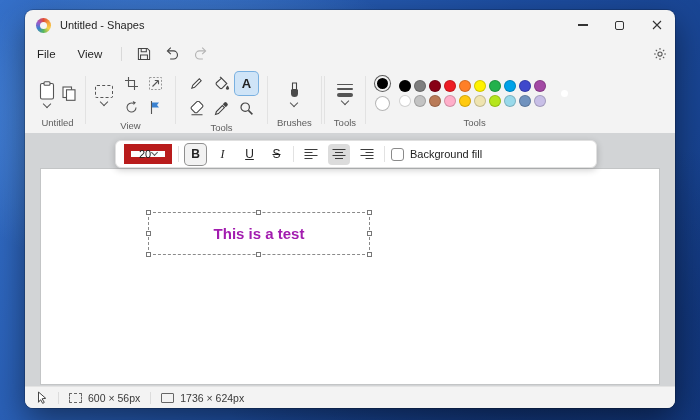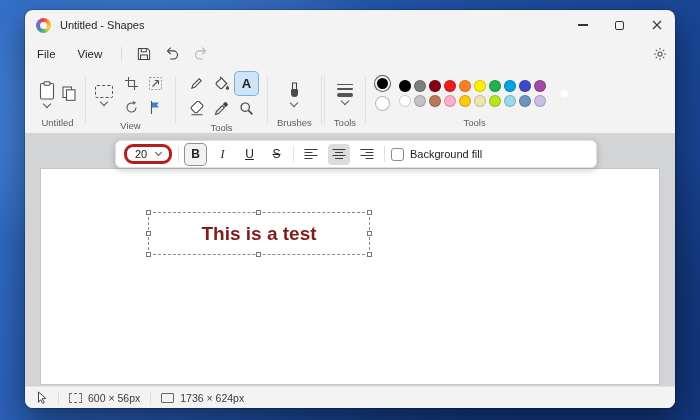--- a/index.html
+++ b/index.html
@@ -65,40 +65,40 @@
   .wheel:after{content:"";position:absolute;inset:6px;background:#fff;border-radius:50%;}
 
   
   .workspace{flex:1;position:relative;background:#d2d4d6;}
   .textbar{position:absolute;left:90px;top:7px;width:482px;height:28px;background:#fff;
     border:1px solid #e0e0e0;border-radius:6px;box-shadow:0 2px 7px rgba(0,0,0,.2);
     display:flex;align-items:center;padding:0 8px;gap:6px;z-index:3;}
   .fontsel{width:112px;height:20px;border:1px solid #d4d4d4;background:#fdfdfd;border-radius:4px;
     display:flex;align-items:center;padding:0 8px;font-size:11px;color:#222;}
   .fontsel .chev,.sizesel .chev{margin-left:auto;width:5px;height:5px;}
-  .sizesel{width:48px;height:20px;border:3px solid #b91c1c;background:#fdfdfd;border-radius:9px;
+  .sizesel{width:48px;height:20px;border:7px solid #b91c1c;background:#fdfdfd;border-radius:0;
     display:flex;align-items:center;padding:0 8px;font-size:11px;color:#222;}
   .tsep{width:1px;height:16px;background:#e2e2e2;flex:none;}
   .tbtn{width:21px;height:21px;display:flex;align-items:center;justify-content:center;
     border-radius:4px;font-size:12px;color:#222;flex:none;}
   .tbtn.bold{font-weight:bold;box-shadow:0 0 0 1px #8f8f8f;background:#f2f2f2;}
   .tbtn.ital{font-style:italic;font-family:"Liberation Serif",serif;}
   .tbtn.und{text-decoration:underline;}
   .tbtn.str{text-decoration:line-through;}
   .abtn{width:22px;height:21px;display:flex;align-items:center;justify-content:center;border-radius:4px;flex:none;}
   .abtn.sel{background:#dcdcdc;}
   .cbx{width:13px;height:13px;border:1px solid #8a8a8a;border-radius:3px;background:#fff;flex:none;}
   .cbx-label{font-size:11px;color:#222;white-space:nowrap;}
 
   
   .canvas{position:absolute;left:16px;right:16px;top:36px;bottom:2px;background:#fff;
     box-shadow:0 0 0 1px rgba(0,0,0,.07);}
   .textbox{position:absolute;left:107px;top:43px;width:222px;height:43px;border:1px dashed #8a8a8a;}
   .textbox .txt{width:100%;height:100%;display:flex;align-items:center;justify-content:center;
-    font-weight:bold;font-size:19px;color:#7f1d1d;}
+    font-weight:bold;font-size:15px;color:#a21caf;}
   .h{position:absolute;width:5px;height:5px;background:#fff;border:1px solid #777;}
   .h.nw{left:-3px;top:-3px;} .h.n{left:calc(50% - 3px);top:-3px;} .h.ne{right:-3px;top:-3px;}
   .h.w{left:-3px;top:calc(50% - 3px);} .h.e{right:-3px;top:calc(50% - 3px);}
   .h.sw{left:-3px;bottom:-3px;} .h.s{left:calc(50% - 3px);bottom:-3px;} .h.se{right:-3px;bottom:-3px;}
 
   
   .statusbar{height:22px;background:#f3f3f3;border-top:1px solid #e3e3e3;display:flex;
     align-items:center;padding:0 12px;font-size:10.5px;color:#3a3a3a;gap:10px;flex:none;}
   .sitem{display:flex;align-items:center;gap:6px;white-space:nowrap;}
   .ssep{width:1px;height:12px;background:#dcdcdc;}

